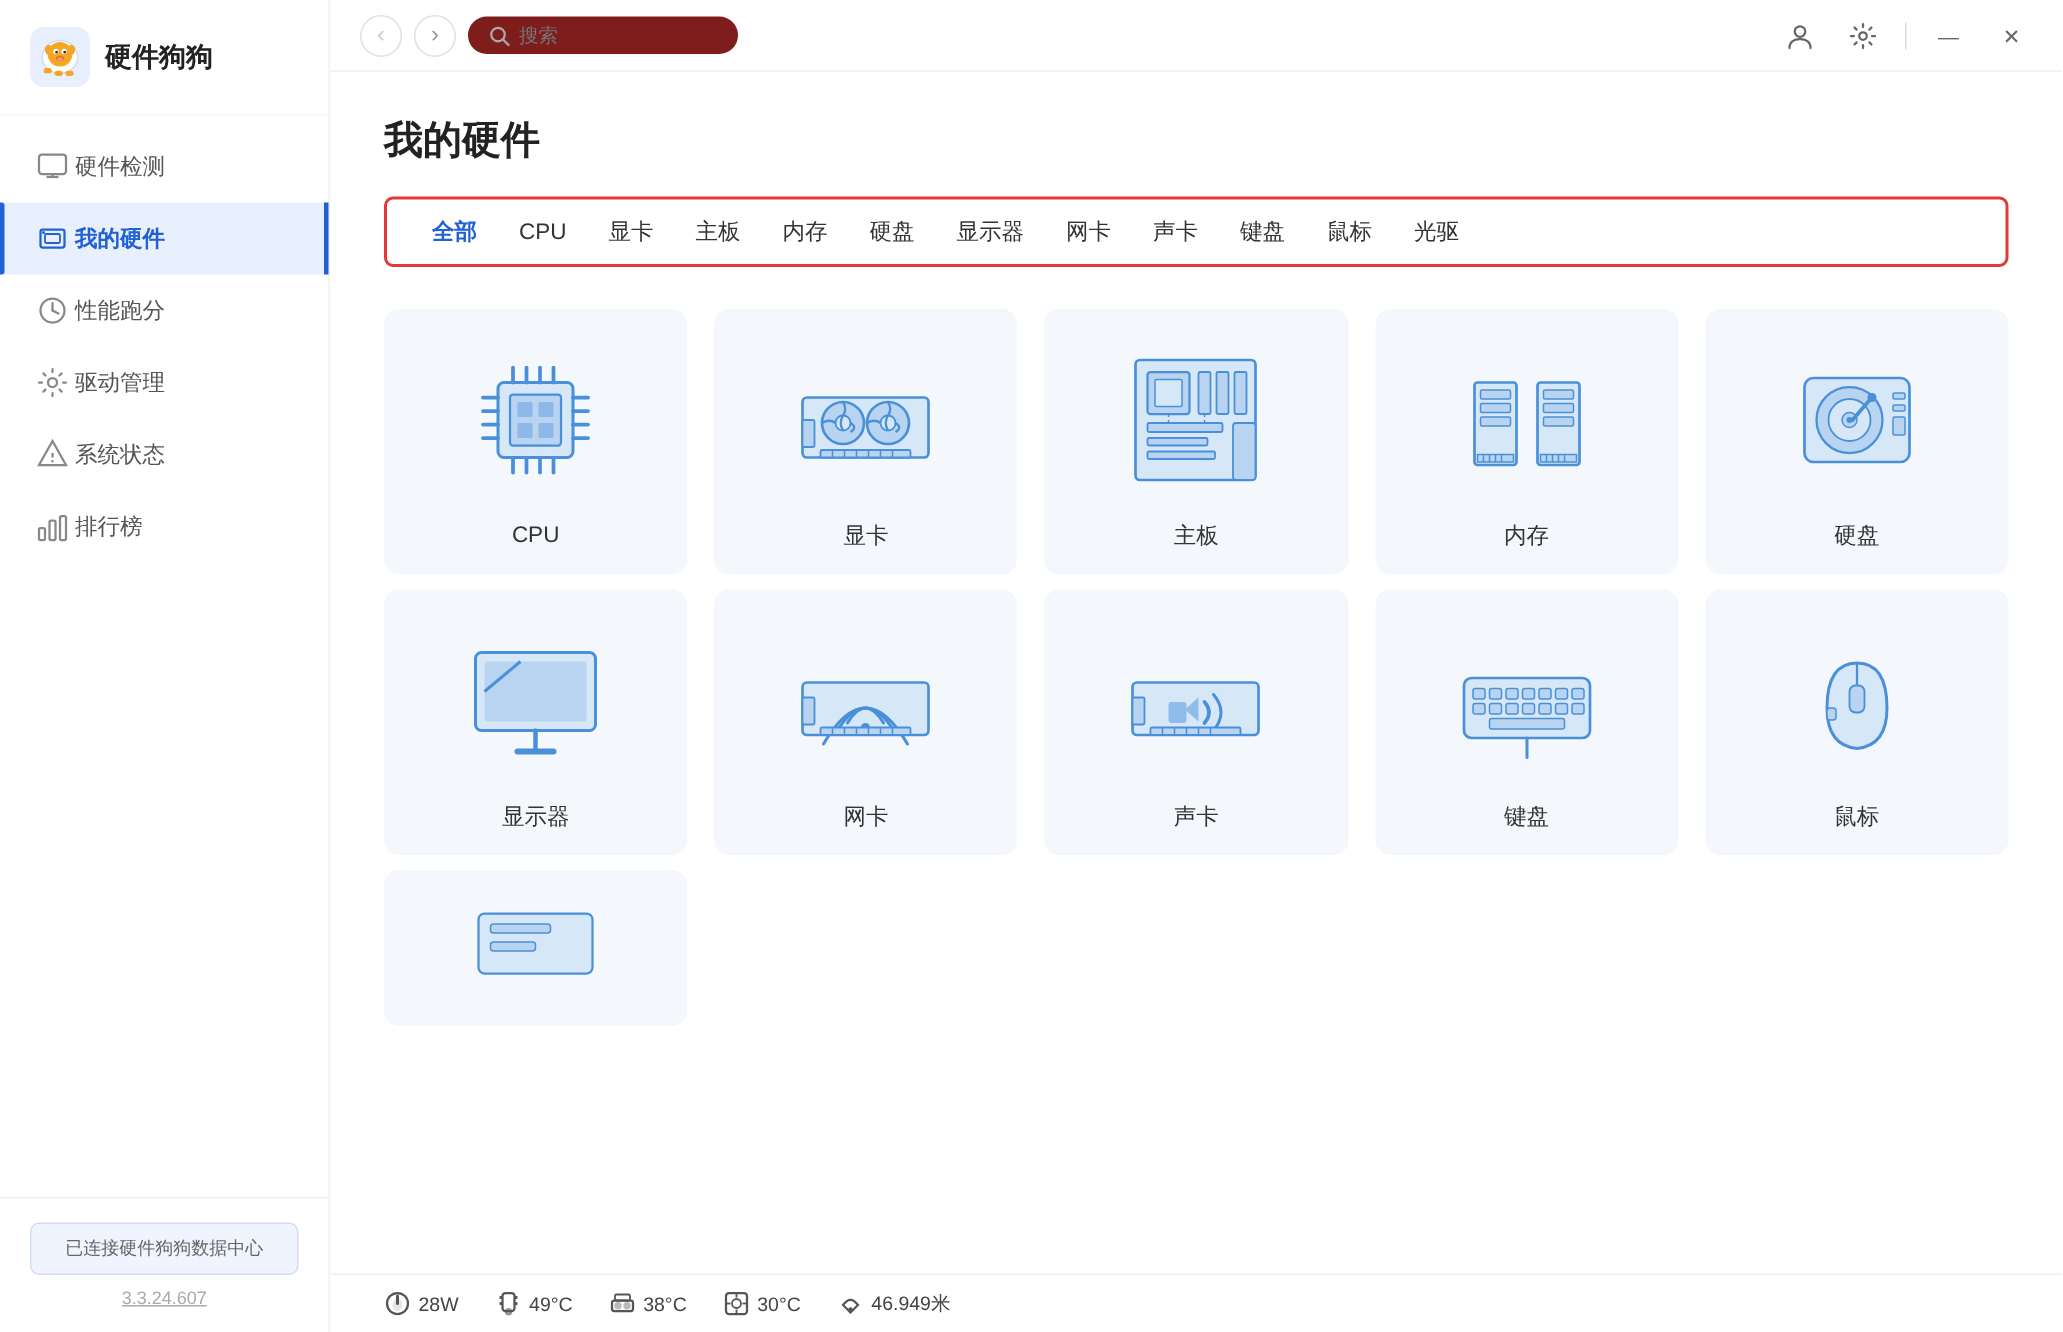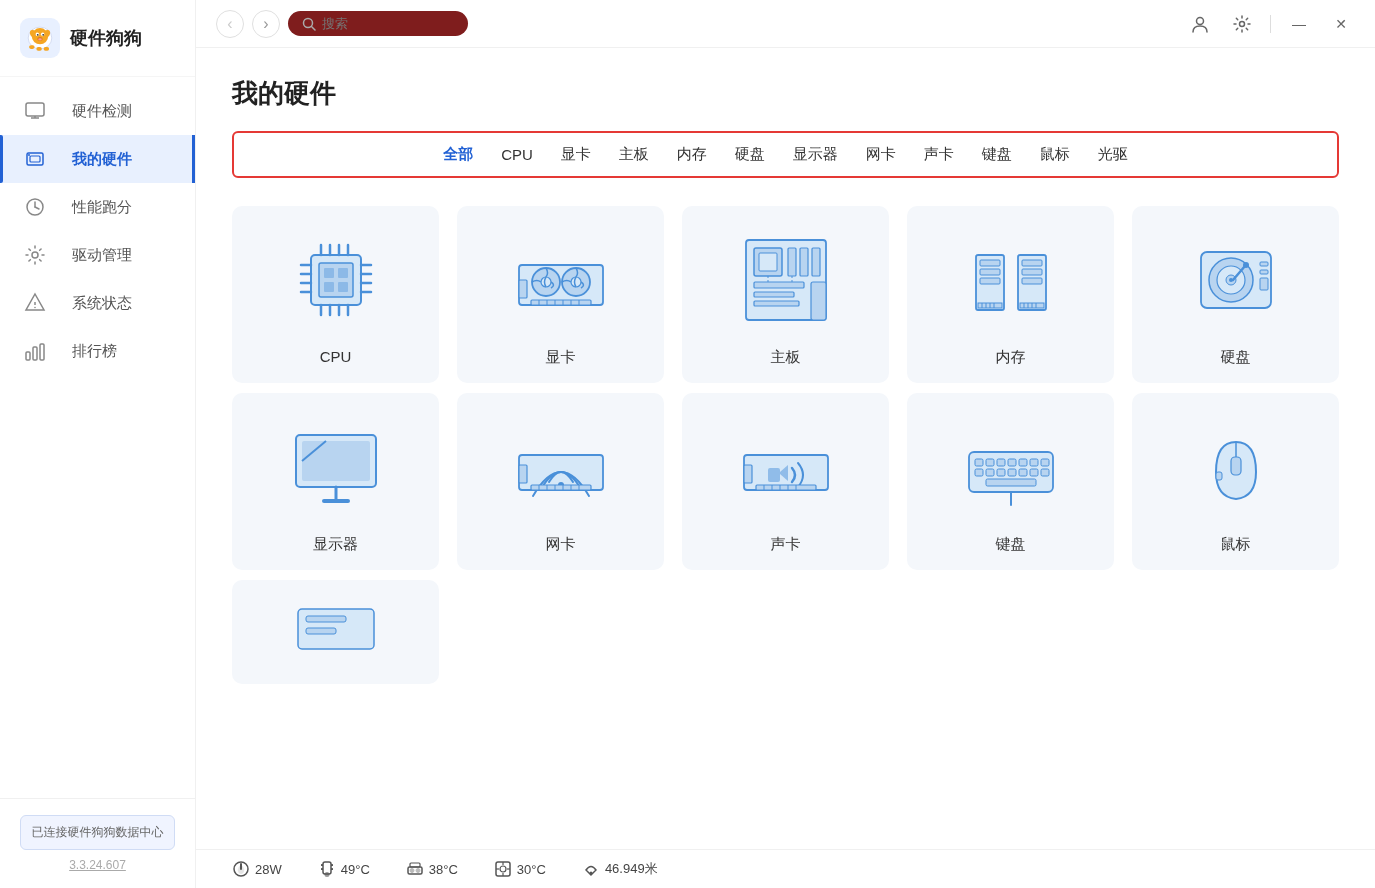--- a/index.html
+++ b/index.html
@@ -2,21 +2,21 @@
 <html><head>
   <meta charset="utf-8">
   <style>
     * { box-sizing: border-box; margin: 0; padding: 0; }
     body { font-family: 'Microsoft YaHei', 'PingFang SC', sans-serif; background: #fff; display: flex; flex-direction: column; height: 888px; overflow: hidden; }
 
     .app-container { display: flex; flex: 1; overflow: hidden; }
 
     
     .sidebar {
-      width: 196px;
+      width: 220px;
       background: #fff;
       border-right: 1px solid #f0f0f0;
       display: flex;
       flex-direction: column;
       padding: 0;
       box-shadow: 2px 0 8px rgba(0,0,0,0.04);
       flex-shrink: 0;
     }
 
     .sidebar-logo {
@@ -39,21 +39,21 @@
     }
 
     .sidebar-nav {
       flex: 1;
       padding: 10px 0;
     }
 
     .nav-item {
       display: flex;
       align-items: center;
-      gap: 26px;
+      gap: 4px;
       padding: 13px 24px;
       cursor: pointer;
       border-radius: 0;
       color: #555;
       font-size: 15px;
       transition: background 0.2s;
     }
 
     .nav-item.active {
       background: #e8f0fe;
@@ -202,21 +202,20 @@
     
     .category-tabs {
       display: flex;
       align-items: center;
       gap: 0;
       border: 2.5px solid #e53935;
       border-radius: 6px;
       padding: 8px 16px;
       margin-bottom: 28px;
       flex-wrap: wrap;
-      justify-content: center;
     }
 
     .tab-item {
       padding: 4px 14px;
       font-size: 15px;
       color: #333;
       cursor: pointer;
       border-radius: 4px;
       white-space: nowrap;
     }
@@ -254,21 +253,21 @@
     .card-label {
       font-size: 15px;
       color: #333;
       margin-top: 4px;
     }
 
     
     .statusbar {
       display: flex;
       align-items: flex-start;
-      gap: 36px;
+      gap: 24px;
       padding: 10px 36px;
       border-top: 1px solid #f0f0f0;
       background: #fff;
       flex-shrink: 0;
     }
 
     .status-item {
       display: flex;
       align-items: center;
       gap: 5px;

